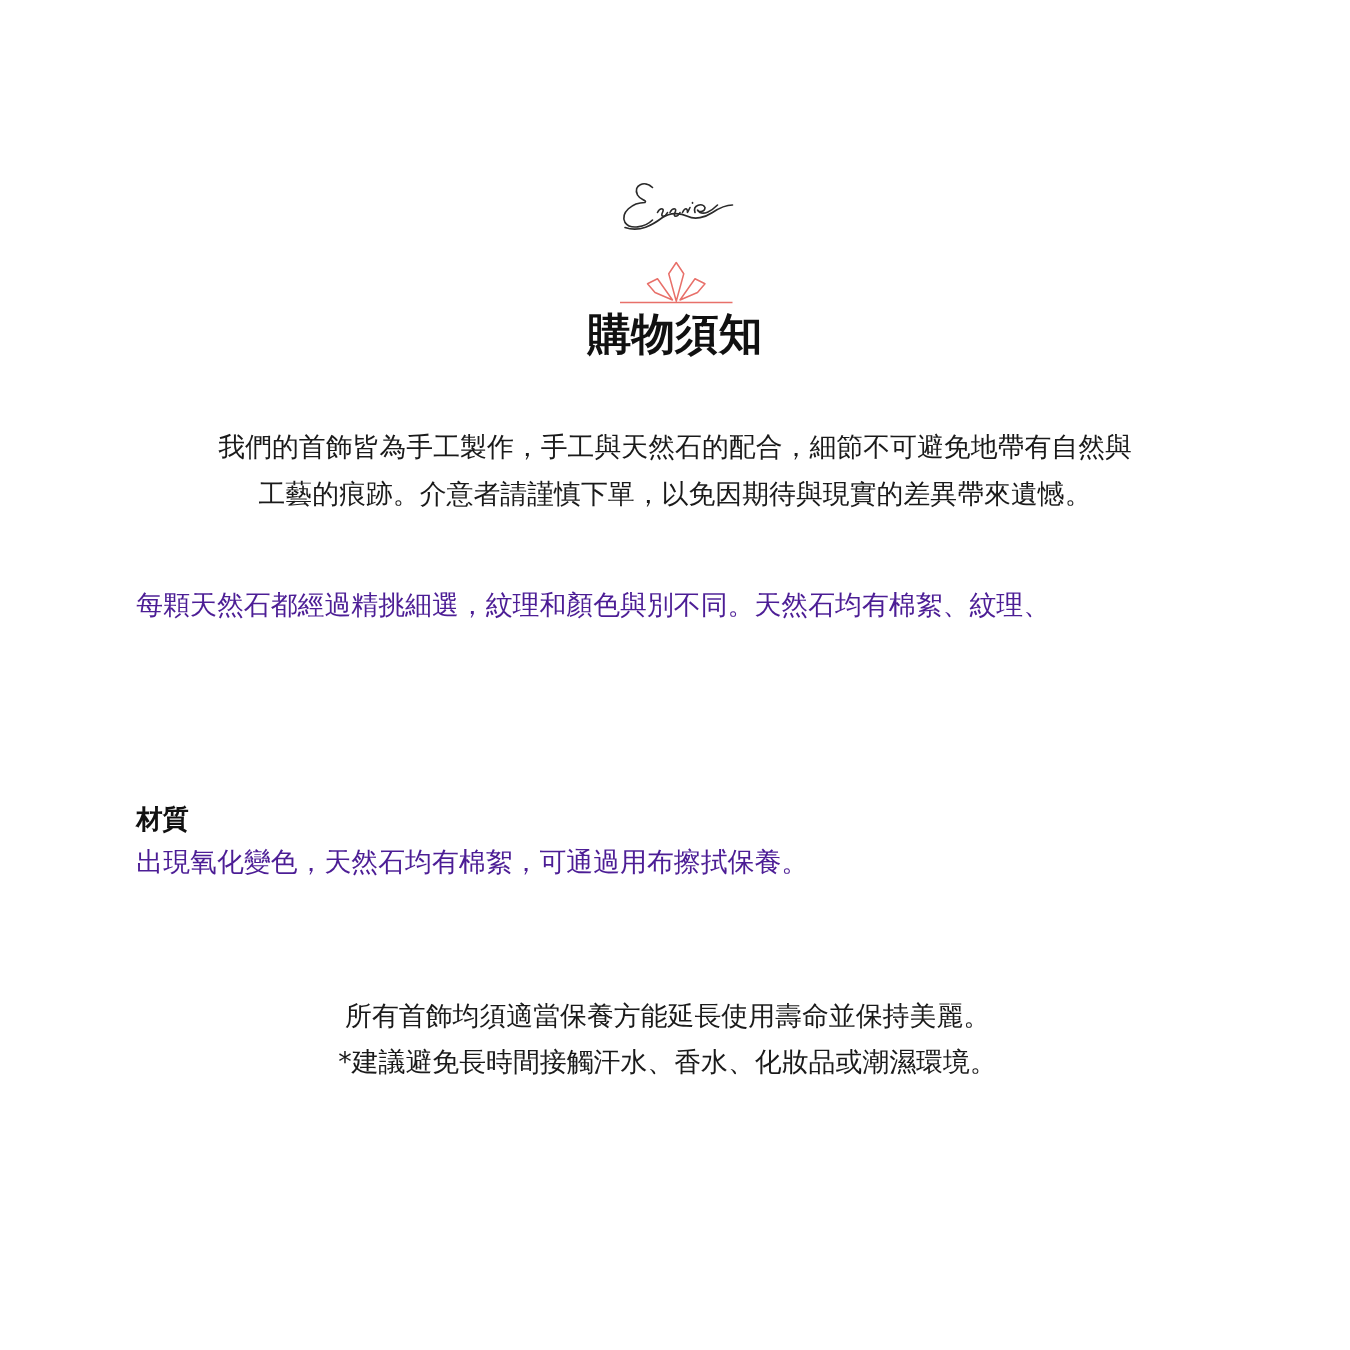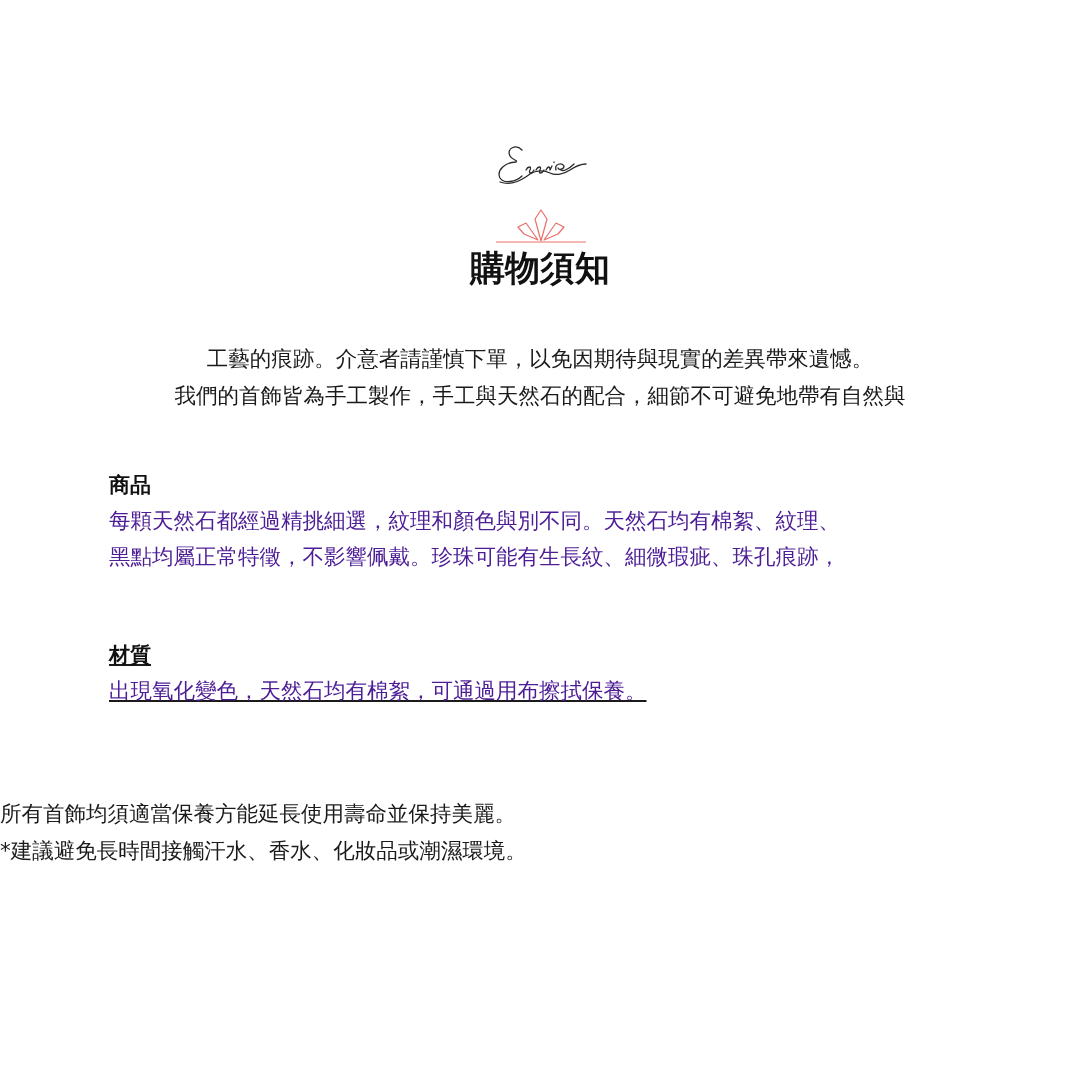--- a/index.html
+++ b/index.html
@@ -65,26 +65,27 @@
       line-height: 36px;
       color: #111111;
     }
     .section .line {
       font-size: 21.5px;
       line-height: 36px;
       white-space: nowrap;
       color: #4c1d95;
     }
     .sec-products { top: 467px; }
-    .sec-material { top: 637px; text-decoration: underline; }
+    .sec-material { top: 637px; }
     .closing {
       position: absolute;
-      left: 0;
+      left: 16px;
       width: 1036px;
       top: 795px;
+      text-align: center;
       font-size: 21.5px;
       line-height: 37px;
       color: #1a1a1a;
     }
     .closing div { white-space: nowrap; }
   </style>
 </head>
 <body>
 
 <div class="logo">
@@ -115,28 +116,26 @@
       <path d="M70 19 L62 15 L50 32 L64 26 Z"></path>
 
       <line x1="2" y1="34" x2="92" y2="34"></line>
     </g>
   </svg>
 </div>
 
 <div class="title">購物須知</div>
 
 <div class="intro">
+  <div>我們的首飾皆為手工製作，手工與天然石的配合，細節不可避免地帶有自然與</div>
   <div>工藝的痕跡。介意者請謹慎下單，以免因期待與現實的差異帶來遺憾。</div>
-  <div>我們的首飾皆為手工製作，手工與天然石的配合，細節不可避免地帶有自然與</div>
 </div>
 
 <div class="section sec-products">
-  <div class="heading">商品</div>
   <div class="line">每顆天然石都經過精挑細選，紋理和顏色與別不同。天然石均有棉絮、紋理、</div>
-  <div class="line">黑點均屬正常特徵，不影響佩戴。珍珠可能有生長紋、細微瑕疵、珠孔痕跡，</div>
 </div>
 
 <div class="section sec-material">
   <div class="heading">材質</div>
   <div class="line">出現氧化變色，天然石均有棉絮，可通過用布擦拭保養。</div>
 </div>
 
 <div class="closing">
   <div>所有首飾均須適當保養方能延長使用壽命並保持美麗。</div>
   <div>*建議避免長時間接觸汗水、香水、化妝品或潮濕環境。</div>

